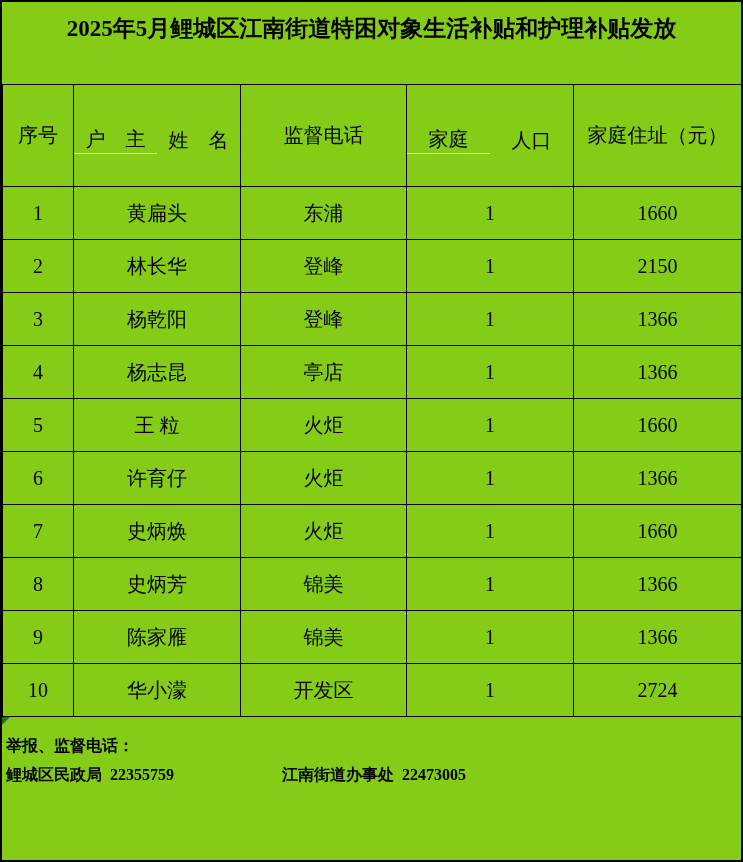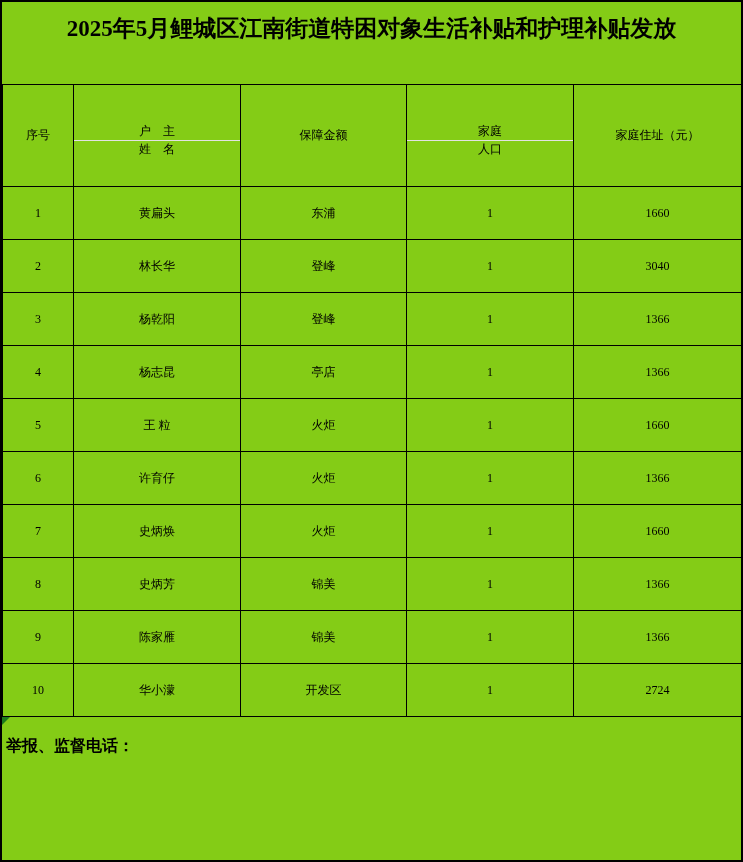--- a/index.html
+++ b/index.html
@@ -22,39 +22,39 @@
     padding-top: 10px;
     text-align: center;
     font-weight: bold;
     font-size: 23px;
     line-height: 33px;
   }
   table.main {
     width: 100%;
     border-collapse: collapse;
     table-layout: fixed;
-    font-size: 12px;
+    font-size: 20px;
   }
   table.main td, table.main th {
     border: 1.5px solid #000;
     text-align: center;
     vertical-align: middle;
     font-weight: normal;
     padding: 0;
     overflow: hidden;
   }
   col.c-seq    { width: 71px; }
   col.c-name   { width: 167px; }
   col.c-addr   { width: 166px; }
   col.c-pop    { width: 167px; }
   col.c-amt    { width: 168px; }
   tr.header-row { height: 102px; }
   tr.data-row   { height: 53px; }
   tr.total-row  { height: 53px; }
-  .twoline { display: flex; flex-direction: column; height: 100%; margin-top: 9px; }
+  .twoline { display: flex; height: 100%; margin-top: 9px; }
   .twoline .half {
     flex: 1;
     display: flex;
     align-items: center;
     justify-content: center;
   }
   .twoline .half.first { border-bottom: 1px solid #e2e2e2; }
   .footer-block {
     position: relative;
     height: 88px;
@@ -94,21 +94,21 @@
     </colgroup>
     <tbody>
       <tr class="header-row">
         <td>序号</td>
         <td>
           <div class="twoline">
             <div class="half first">户　主</div>
             <div class="half">姓　名</div>
           </div>
         </td>
-        <td>保障金额</td>
+        <td>监督电话</td>
         <td>
           <div class="twoline">
             <div class="half first">家庭</div>
             <div class="half">人口</div>
           </div>
         </td>
         <td>家庭住址（元）</td>
       </tr>
 
       <tr class="data-row">
@@ -116,21 +116,21 @@
         <td>黄扁头</td>
         <td>东浦</td>
         <td>1</td>
         <td>1660</td>
       </tr>
       <tr class="data-row">
         <td>2</td>
         <td>林长华</td>
         <td>登峰</td>
         <td>1</td>
-        <td>3040</td>
+        <td>2150</td>
       </tr>
       <tr class="data-row">
         <td>3</td>
         <td>杨乾阳</td>
         <td>登峰</td>
         <td>1</td>
         <td>1366</td>
       </tr>
       <tr class="data-row">
         <td>4</td>
@@ -181,15 +181,18 @@
         <td>1</td>
         <td>2724</td>
       </tr>
 
     </tbody>
   </table>
 
   <div class="footer-block">
     <span class="excel-corner"></span>
     <div class="footer-line1">举报、监督电话：</div>
+    <div class="footer-line2">
+      <span>鲤城区民政局</span><span class="phone">22355759</span><span class="org2-group">江南街道办事处</span><span class="phone">22473005</span>
+    </div>
   </div>
 
 </div>
 
 </body></html>

